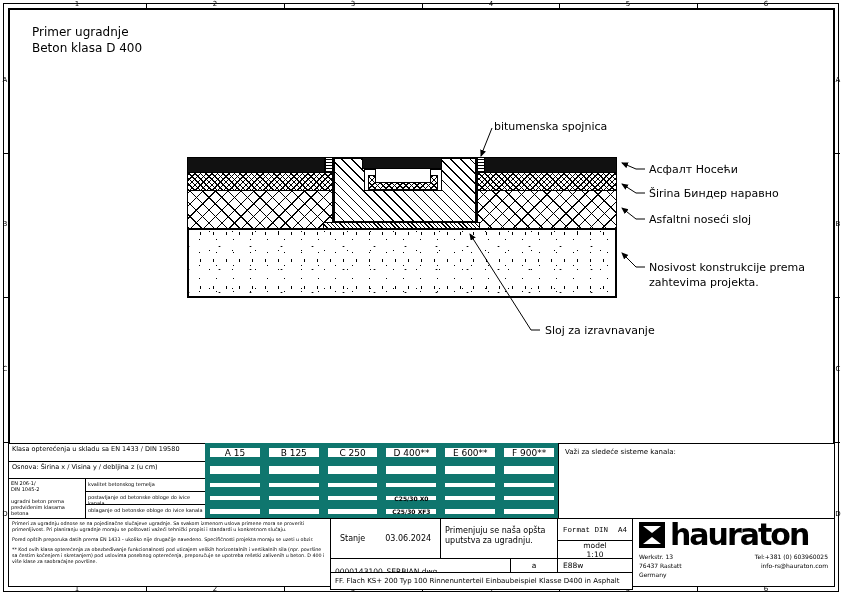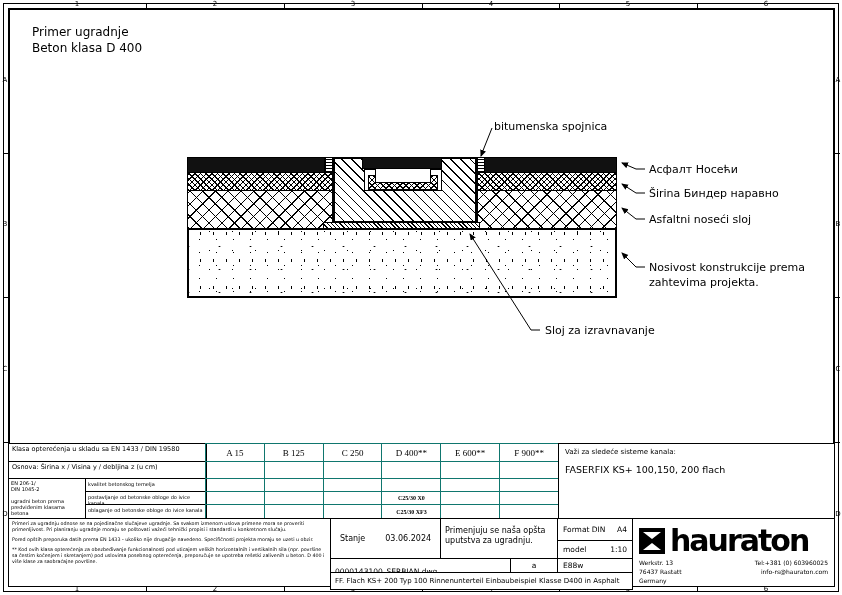--- a/index.html
+++ b/index.html
@@ -40,22 +40,22 @@
       background-position:2px 3px,9px 11px,15px 5px,5px 17px;}
   .white-box{background:#fff;border:1px solid #000;}
   
   .page-title{font-size:12px;line-height:16px;}
   .dlabel{font-size:11px;white-space:nowrap;}
   
   .cell{border:1px solid #000;background:#fff;}
   .tb-label{font-size:6.5px;padding:2px 3px;line-height:1.2;}
   .class-grid{display:grid;grid-template-columns:repeat(6,1fr);
       grid-template-rows:18px 17px 13px 13px 14px;}
-  .class-grid > div{border:1px solid #0f766e;margin:0 0 -1px -1px;
-      display:flex;align-items:center;justify-content:center;font-family:Liberation Serif, serif;}
+  .class-grid > div{border:5px solid #0f766e;margin:0 0 -1px -1px;
+      display:flex;align-items:center;justify-content:center;}
   .class-head{font-size:9px;}
   .class-val{font-size:6px;font-weight:bold;}
   .tiny{font-size:5px;line-height:1.25;}
   .disc{font-size:4.8px;line-height:1.25;margin:0 0 4px 0;}
   .logo-word{font-size:30px;font-weight:bold;letter-spacing:-2px;line-height:26px;}
 </style>
 </head>
 <body>
 
 <div class="sheet">
@@ -207,64 +207,63 @@
     <div></div>
       <div></div>
       <div></div>
     <div class="class-val">C25/30 XF3</div>
     <div></div>
       <div></div>
   </div>
 
   <div class="abs cell" style="left:558px;top:443px;width:277px;height:76px;padding:4px 6px;">
     <div style="font-size:7px;">Važi za sledeće sisteme kanala:</div>
-    <div style="font-size:9.5px;margin-top:8px;">FASERFIX KS+  100,150, 200 flach</div>
   </div>
 
   <div class="abs cell" style="left:8px;top:518px;width:323px;height:69px;padding:2px 3px;">
     <p class="disc">Primeri za ugradnju odnose se na pojedinačne slučajeve ugradnje. Sa svakom izmenom uslova primene mora se proveriti primenljivost. Pri planiranju ugradnje moraju se poštovati važeći tehnički propisi i standardi u konkretnom slučaju.</p>
     <p class="disc">Pored opštih preporuka datih prema EN 1433 - ukoliko nije drugačije navedeno. Specifičnosti projekta moraju se uzeti u obzir.</p>
     <p class="disc">** Kod ovih klasa opterećenja za obezbeđivanje funkcionalnosti pod uticajem velikih horizontalnih i vertikalnih sila (npr. površine sa čestim kočenjem i skretanjem) pod uslovima posebnog opterećenja, preporučuje se upotreba rešetki zalivenih u beton. D 400 i više klase za saobraćajne površine.</p>
   </div>
 
   <div class="abs cell" style="left:330px;top:518px;width:111px;height:41px;display:flex;align-items:center;justify-content:center;gap:20px;font-size:8px;">
     <span>Stanje</span>
     <span>03.06.2024</span>
   </div>
 
   <div class="abs cell" style="left:440px;top:518px;width:118px;height:41px;padding:7px 4px;font-size:8px;line-height:1.3;">
     <div>Primenjuju se naša opšta</div>
     <div>uputstva za ugradnju.</div>
   </div>
 
-  <div class="abs cell" style="left:557px;top:518px;width:76px;height:23px;display:flex;align-items:center;justify-content:space-between;padding:4px 5px;font-size:7.5px;">
+  <div class="abs cell" style="left:557px;top:518px;width:76px;height:23px;display:flex;align-items:center;justify-content:space-between;padding:4px 5px;font-size:7.5px;font-family:Liberation Mono, monospace;">
     <span>Format DIN</span>
     <span>A4</span>
   </div>
 
-  <div class="abs cell" style="left:557px;top:540px;width:76px;height:19px;display:flex;align-items:center;justify-content:space-between;padding:0 5px;font-size:7.5px;">
+  <div class="abs cell" style="left:557px;top:540px;width:76px;height:19px;display:flex;align-items:center;justify-content:space-between;padding:0 5px;font-size:7.5px;flex-direction:column;">
     <span>model</span>
     <span>1:10</span>
   </div>
 
   <div class="abs cell" style="left:330px;top:558px;width:181px;height:15px;display:flex;align-items:center;padding:12px 4px;font-size:7.5px;">
     <span>0000143100_SERBIAN.dwg</span>
   </div>
   <div class="abs cell" style="left:510px;top:558px;width:48px;height:15px;display:flex;align-items:center;justify-content:center;font-size:7.5px;">
     <span>a</span>
   </div>
   <div class="abs cell" style="left:557px;top:558px;width:76px;height:15px;display:flex;align-items:center;padding:0 5px;font-size:7.5px;">
     <span>E88w</span>
   </div>
 
   <div class="abs cell" style="left:330px;top:572px;width:303px;height:15px;display:flex;align-items:center;padding:8px 4px;font-size:7px;white-space:nowrap;overflow:hidden;">
     <span>FF. Flach KS+ 200 Typ 100 Rinnenunterteil Einbaubeispiel Klasse D400 in Asphalt</span>
   </div>
 
-  <div class="abs cell" style="left:632px;top:518px;width:203px;height:69px;padding:9px 6px;">
+  <div class="abs cell" style="left:632px;top:518px;width:203px;height:69px;padding:3px 6px;">
     <div style="display:flex;align-items:center;gap:5px;">
       <svg width="26" height="26" viewBox="0 0 26 26">
         <rect x="0" y="0" width="26" height="26" fill="#000"></rect>
         <polygon points="4,4 22,4 13,11" fill="#fff"></polygon>
         <polygon points="4,22 22,22 13,15" fill="#fff"></polygon>
       </svg>
       <span class="logo-word">hauraton</span>
     </div>
     <div style="display:flex;justify-content:space-between;margin-top:4px;font-size:6px;line-height:1.5;">
       <div>

